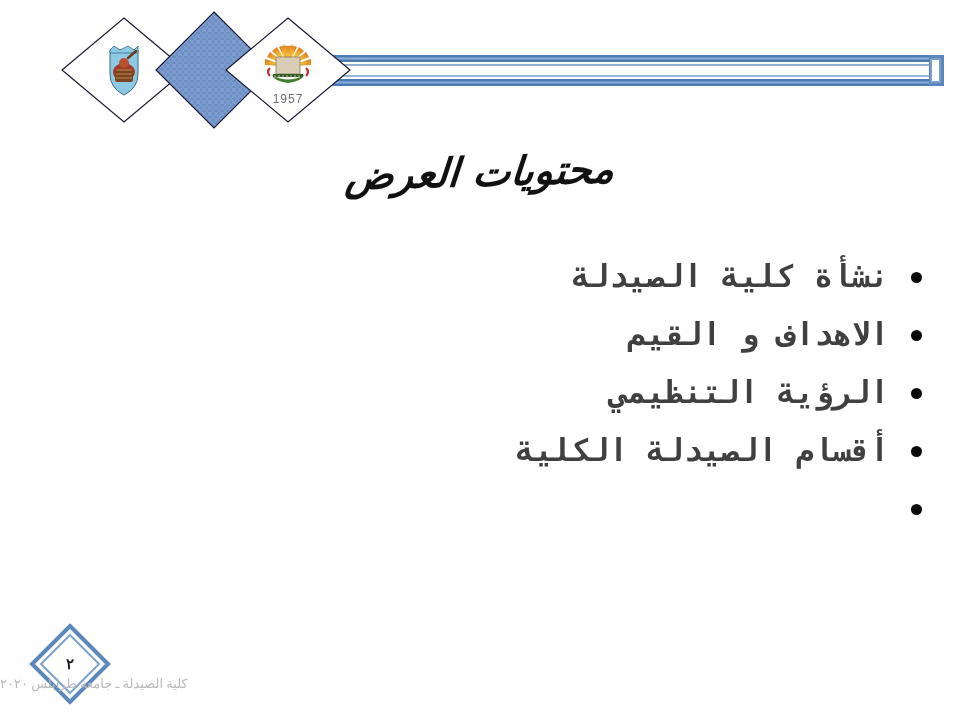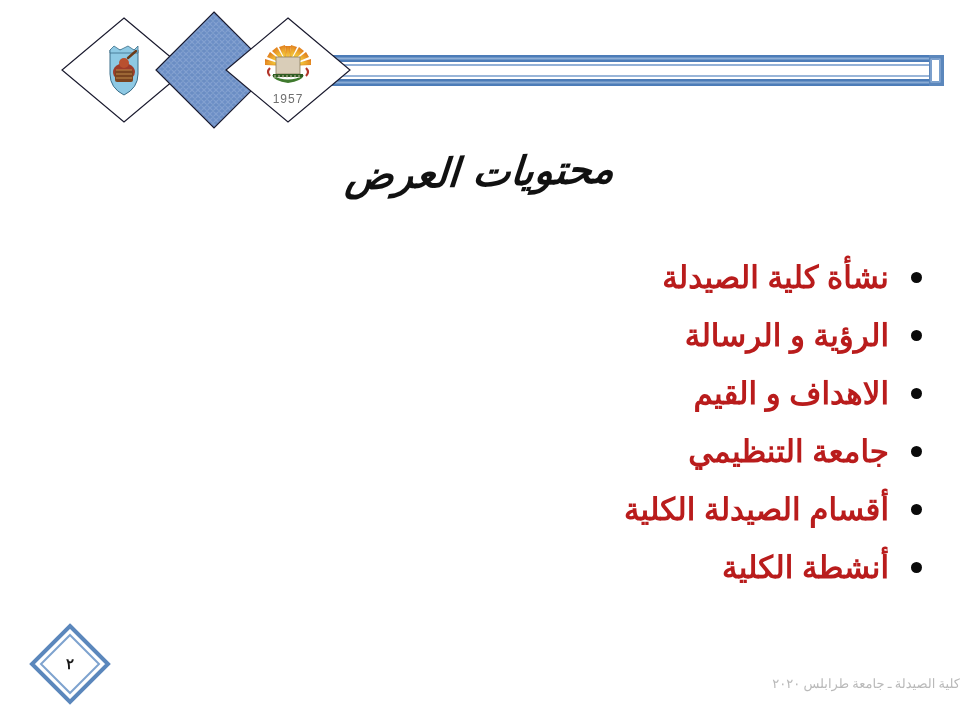--- a/index.html
+++ b/index.html
@@ -57,24 +57,24 @@
     margin: 0;
     padding: 0;
     list-style: none;
     direction: rtl;
   }
   #contents-list li {
     display: flex;
     align-items: center;
     justify-content: flex-start;
     height: 58px;
-    font-family: Liberation Sans, sans-serif;
+    font-family: Liberation Mono, monospace;
     font-size: 31px;
     font-weight: 700;
-    color: #b91c1c;
+    color: #404040;
     white-space: nowrap;
   }
   #contents-list .bullet {
     flex: 0 0 auto;
     width: 11px;
     height: 11px;
     border-radius: 50%;
     background: #0a0a0a;
     margin-left: 22px;
   }
@@ -105,21 +105,21 @@
     font-weight: 700;
     color: #161616;
   }
 
   
   #slide-footer {
     position: absolute;
     left: 0;
     top: 676px;
     width: 960px;
-    text-align: right;
+    text-align: left;
     font-family: "Liberation Serif", "DejaVu Serif", serif;
     font-size: 13px;
     color: #b9b9b9;
     direction: rtl;
     white-space: nowrap;
   }
 </style>
 </head>
 <body>
 
@@ -208,37 +208,32 @@
 
   <div id="slide-title">محتويات العرض</div>
 
   <ul id="contents-list">
     <li>
       <span class="bullet"></span>
       <span class="item-text">نشأة كلية الصيدلة</span>
     </li>
     <li>
       <span class="bullet"></span>
-      <span class="item-text">الرؤية و  الرسالة</span>
-    </li>
-    <li>
-      <span class="bullet"></span>
       <span class="item-text">الاهداف و  القيم</span>
     </li>
     <li>
       <span class="bullet"></span>
-      <span class="item-text">جامعة التنظيمي</span>
+      <span class="item-text">الرؤية التنظيمي</span>
     </li>
     <li>
       <span class="bullet"></span>
       <span class="item-text">أقسام الصيدلة الكلية</span>
     </li>
     <li>
       <span class="bullet"></span>
-      <span class="item-text">أنشطة الكلية</span>
     </li>
   </ul>
 
   <div id="page-number-badge">
     <svg width="84" height="84" viewBox="0 0 84 84" xmlns="http://www.w3.org/2000/svg">
       <polygon points="42,4 80,42 42,80 4,42" fill="#ffffff" stroke="#5b87bc" stroke-width="4"></polygon>
       <polygon points="42,13 71,42 42,71 13,42" fill="#ffffff" stroke="#7ea3cf" stroke-width="2"></polygon>
     </svg>
     <div class="pn-text">٢</div>
   </div>

